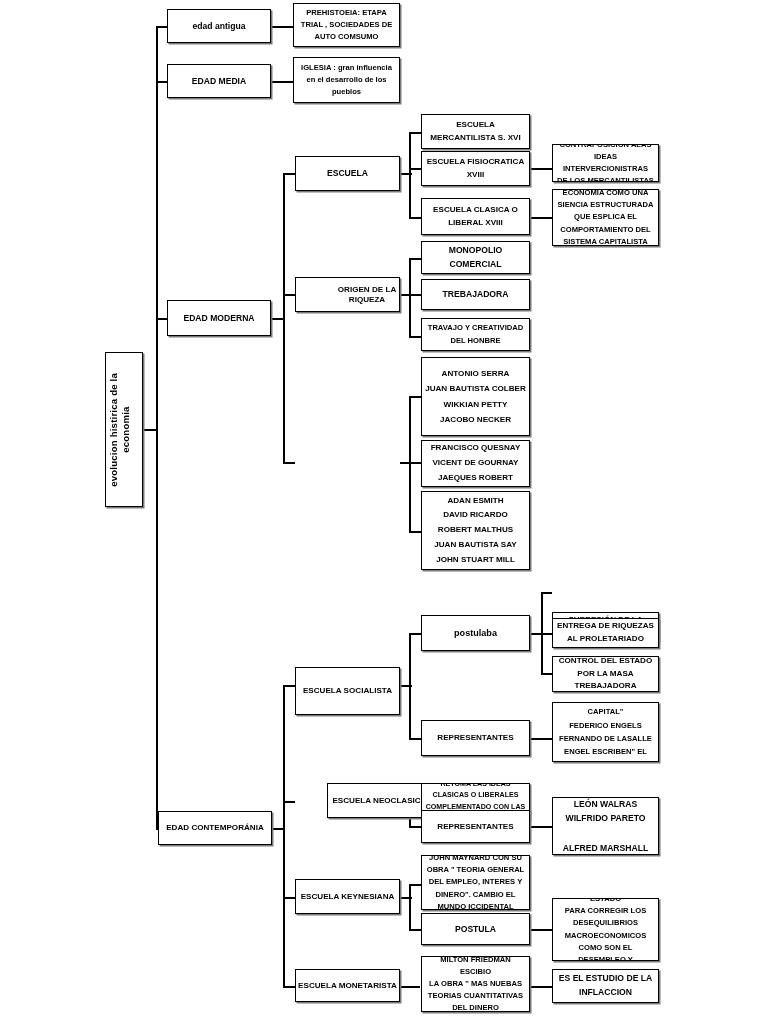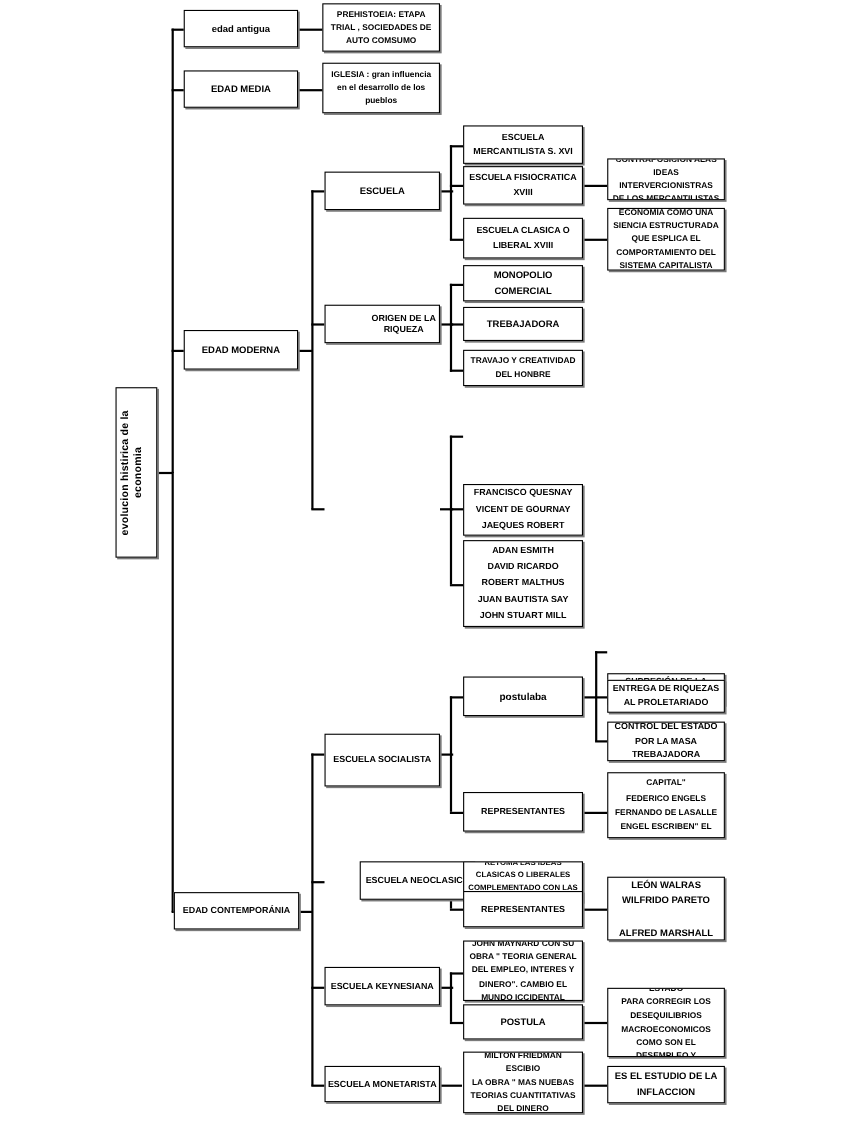--- a/index.html
+++ b/index.html
@@ -195,20 +195,26 @@
 COMERCIAL</span>
   </div>
   <div class="box" style="left:421px;top:279px;width:109px;height:31px;">
     <span class="txt f85">TREBAJADORA</span>
   </div>
   <div class="box" style="left:421px;top:318px;width:109px;height:33px;">
     <span class="txt f75 line-16">TRAVAJO Y CREATIVIDAD
 DEL HONBRE</span>
   </div>
 
+  <div class="box" style="left:421px;top:357px;width:109px;height:79px;">
+    <span class="txt f8 wide-line" style="line-height:1.9;">ANTONIO SERRA
+JUAN BAUTISTA COLBER
+WIKKIAN PETTY
+JACOBO  NECKER</span>
+  </div>
   <div class="box" style="left:421px;top:440px;width:109px;height:47px;">
     <span class="txt f8" style="line-height:1.85;">FRANCISCO QUESNAY
 VICENT  DE GOURNAY
 JAEQUES   ROBERT</span>
   </div>
   <div class="box" style="left:421px;top:491px;width:109px;height:79px;">
     <span class="txt f8" style="line-height:1.82;">ADAN ESMITH
 DAVID RICARDO
 ROBERT MALTHUS
 JUAN BAUTISTA SAY

